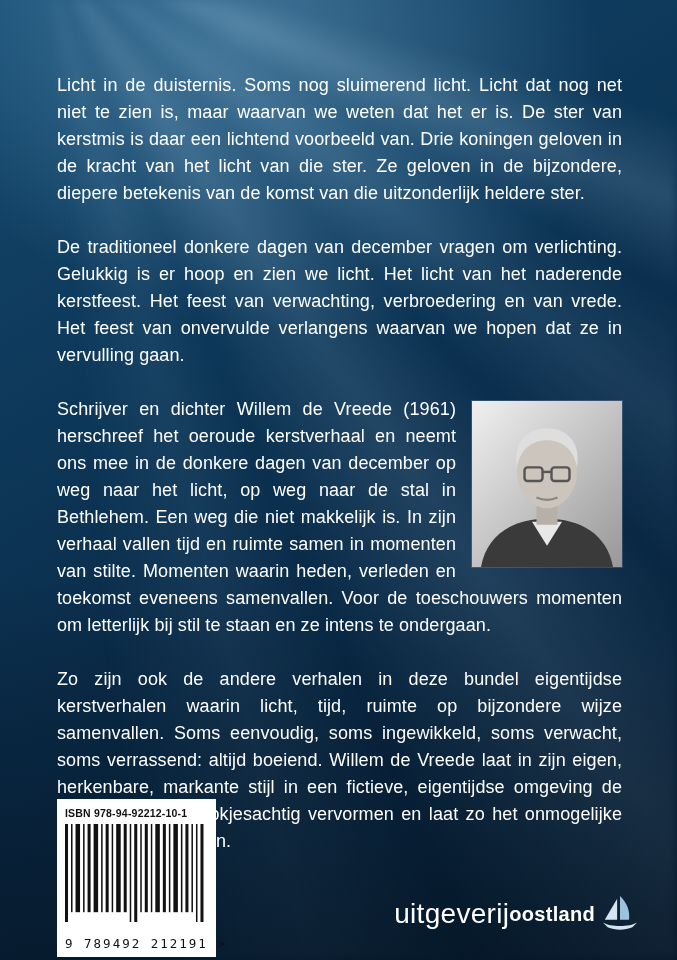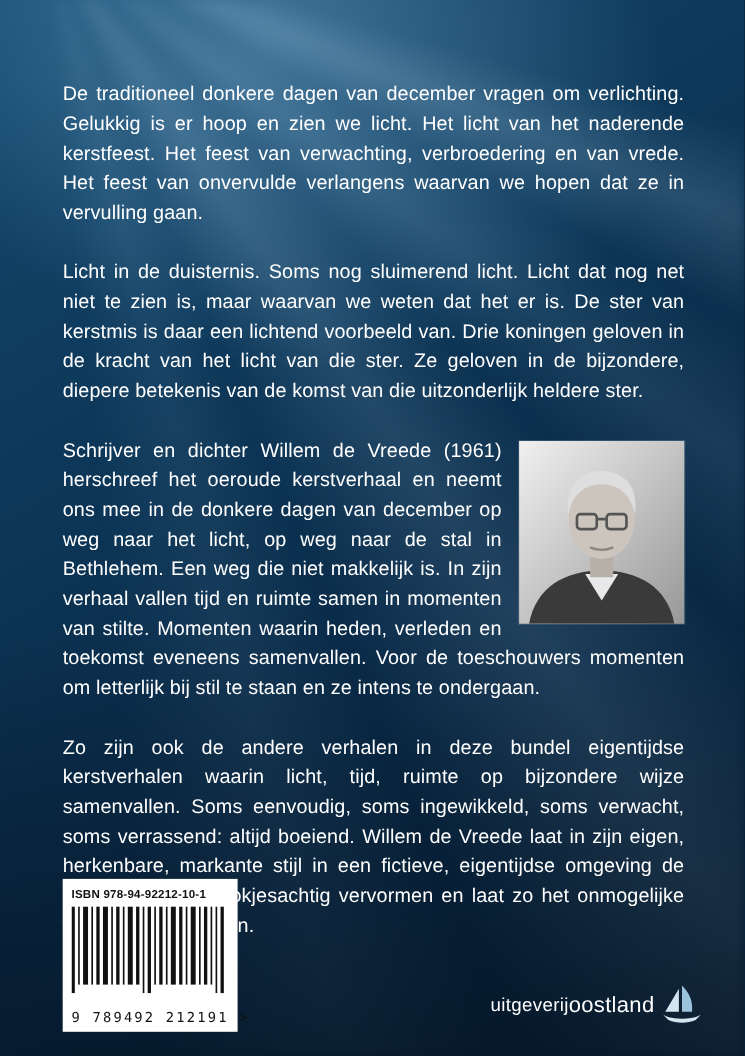--- a/index.html
+++ b/index.html
@@ -56,21 +56,21 @@
     width: 150px; height: 166px;
     margin: 5px 0 6px 16px;
     display: block;
     background: linear-gradient(160deg, #efefef, #9e9e9e);
     box-shadow: 0 0 0 1px rgba(255,255,255,0.15);
   }
   .photo svg { display: block; width: 100%; height: 100%; }
   .barcode-box {
     position: absolute;
     left: 57px; top: 799px;
-    width: 159px; height: 139px;
+    width: 159px; height: 158px;
     background: #ffffff;
     box-sizing: border-box;
     padding: 8px 8px 6px 8px;
     display: flex;
     flex-direction: column;
   }
   .isbn {
     color: #111111;
     font-size: 10.5px;
     font-weight: bold;
@@ -91,44 +91,44 @@
     margin-top: 14px;
   }
   .publisher {
     position: absolute;
     right: 38px; bottom: 26px;
     display: flex;
     align-items: center;
   }
   .pub-light {
     color: #ffffff;
-    font-size: 17px;
+    font-size: 28px;
     font-weight: 400;
     letter-spacing: 0.3px;
     text-align: right;
   }
   .pub-bold {
     color: #ffffff;
     font-size: 20px;
-    font-weight: 400;
+    font-weight: 700;
     letter-spacing: 0.3px;
   }
   .sail { width: 38px; height: 40px; margin-left: 6px; }
 </style>
 </head>
 <body>
 
 <div class="page">
   <div class="glow"></div>
   <div class="rays"></div>
   <div class="bottom-shade"></div>
 
   <div class="content">
+    <p>Licht in de duisternis. Soms nog sluimerend licht. Licht dat nog net niet te zien is, maar waarvan we weten dat het er is. De ster van kerstmis is daar een lichtend voorbeeld van. Drie koningen geloven in de kracht van het licht van die ster. Ze geloven in de bijzondere, diepere betekenis van de komst van die uitzonderlijk heldere ster.</p>
     <p>De traditioneel donkere dagen van december vragen om verlichting. Gelukkig is er hoop en zien we licht. Het licht van het naderende kerstfeest. Het feest van verwachting, verbroedering en van vrede. Het feest van onvervulde verlangens waarvan we hopen dat ze in vervulling gaan.</p>
-    <p>Licht in de duisternis. Soms nog sluimerend licht. Licht dat nog net niet te zien is, maar waarvan we weten dat het er is. De ster van kerstmis is daar een lichtend voorbeeld van. Drie koningen geloven in de kracht van het licht van die ster. Ze geloven in de bijzondere, diepere betekenis van de komst van die uitzonderlijk heldere ster.</p>
     <p>
       <span class="photo">
         <svg viewBox="0 0 100 110" preserveAspectRatio="none">
           <defs>
             <linearGradient id="pbg" x1="0" y1="0" x2="1" y2="1">
               <stop offset="0" stop-color="#f0f0f0"></stop>
               <stop offset="1" stop-color="#989898"></stop>
             </linearGradient>
           </defs>
           <rect width="100" height="110" fill="url(#pbg)"></rect>

